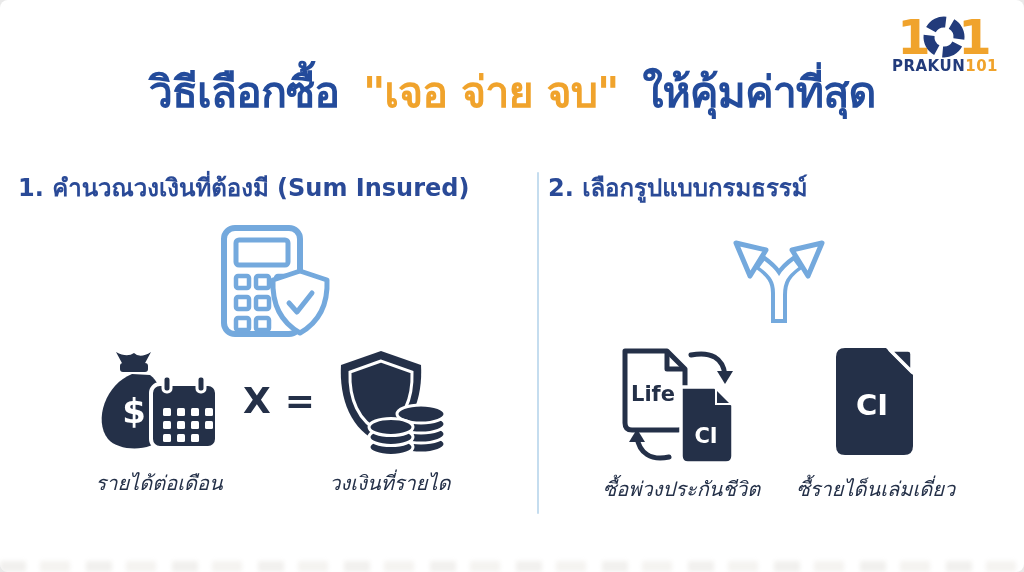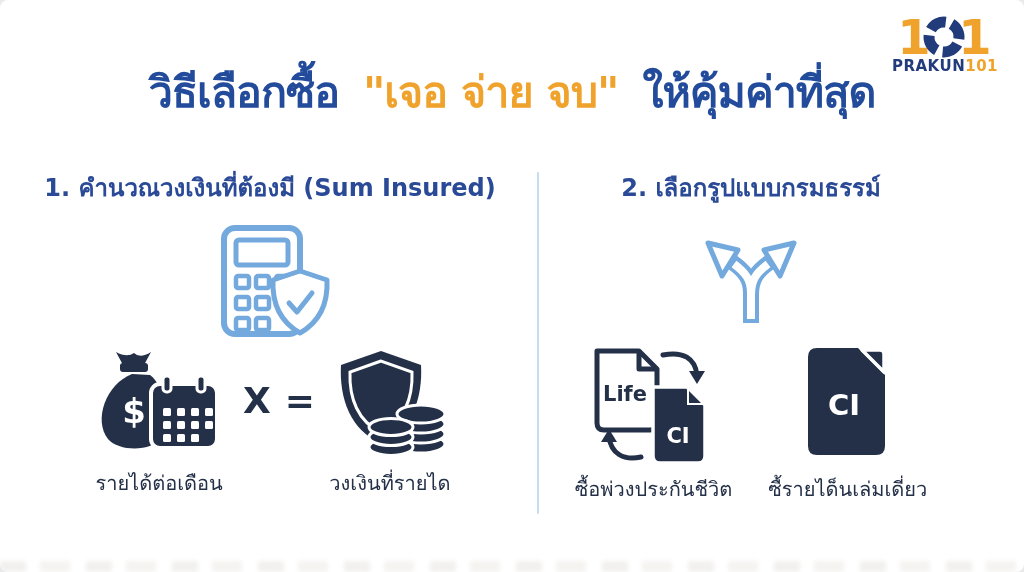--- a/index.html
+++ b/index.html
@@ -13,39 +13,39 @@
     position:absolute;top:58px;left:0;right:0;text-align:center;
     font-size:43px;font-weight:800;letter-spacing:-1px;white-space:nowrap;
   }
   .title .t-navy{color:#234b9b;text-align:center;}
   .title .t-orange{color:#f0a32c;margin:0 10px;}
   
   .logo{position:absolute;top:8px;right:14px;width:130px;height:66px;}
   
   .section{position:absolute;top:168px;}
   .section-left{left:18px;width:504px;}
-  .section-right{left:520px;width:462px;}
+  .section-right{left:548px;width:462px;}
   .sec-header{
-    text-align:center;font-size:24px;font-weight:700;color:#2a4a97;
+    font-size:24px;font-weight:700;color:#2a4a97;
     white-space:nowrap;
   }
   .divider{
     position:absolute;left:537px;top:172px;width:2px;height:342px;
     background:#c5ddef;border-radius:1px;
   }
   
   .hero-icon{display:block;margin:16px auto 2px;}
   .formula{
     display:flex;justify-content:center;align-items:flex-start;
     margin-top:8px;gap:14px;
   }
   .f-group{text-align:center;}
   .icon-box{height:108px;display:flex;align-items:center;justify-content:center;}
   .f-label{
-    margin-top:10px;font-size:20px;color:#243048;font-weight:500;white-space:nowrap;
+    margin-top:10px;font-size:20px;color:#243048;font-weight:500;white-space:nowrap;font-style:italic;
   }
   .operator{
     font-size:36px;font-weight:800;color:#243048;padding-top:34px;line-height:1;
   }
   .options{display:flex;justify-content:center;gap:36px;margin-top:14px;}
   .option{text-align:center;}
   .option .icon-box{height:122px;}
   
   .bottom-crop{
     position:absolute;left:0;right:0;bottom:0;height:11px;opacity:.35;

